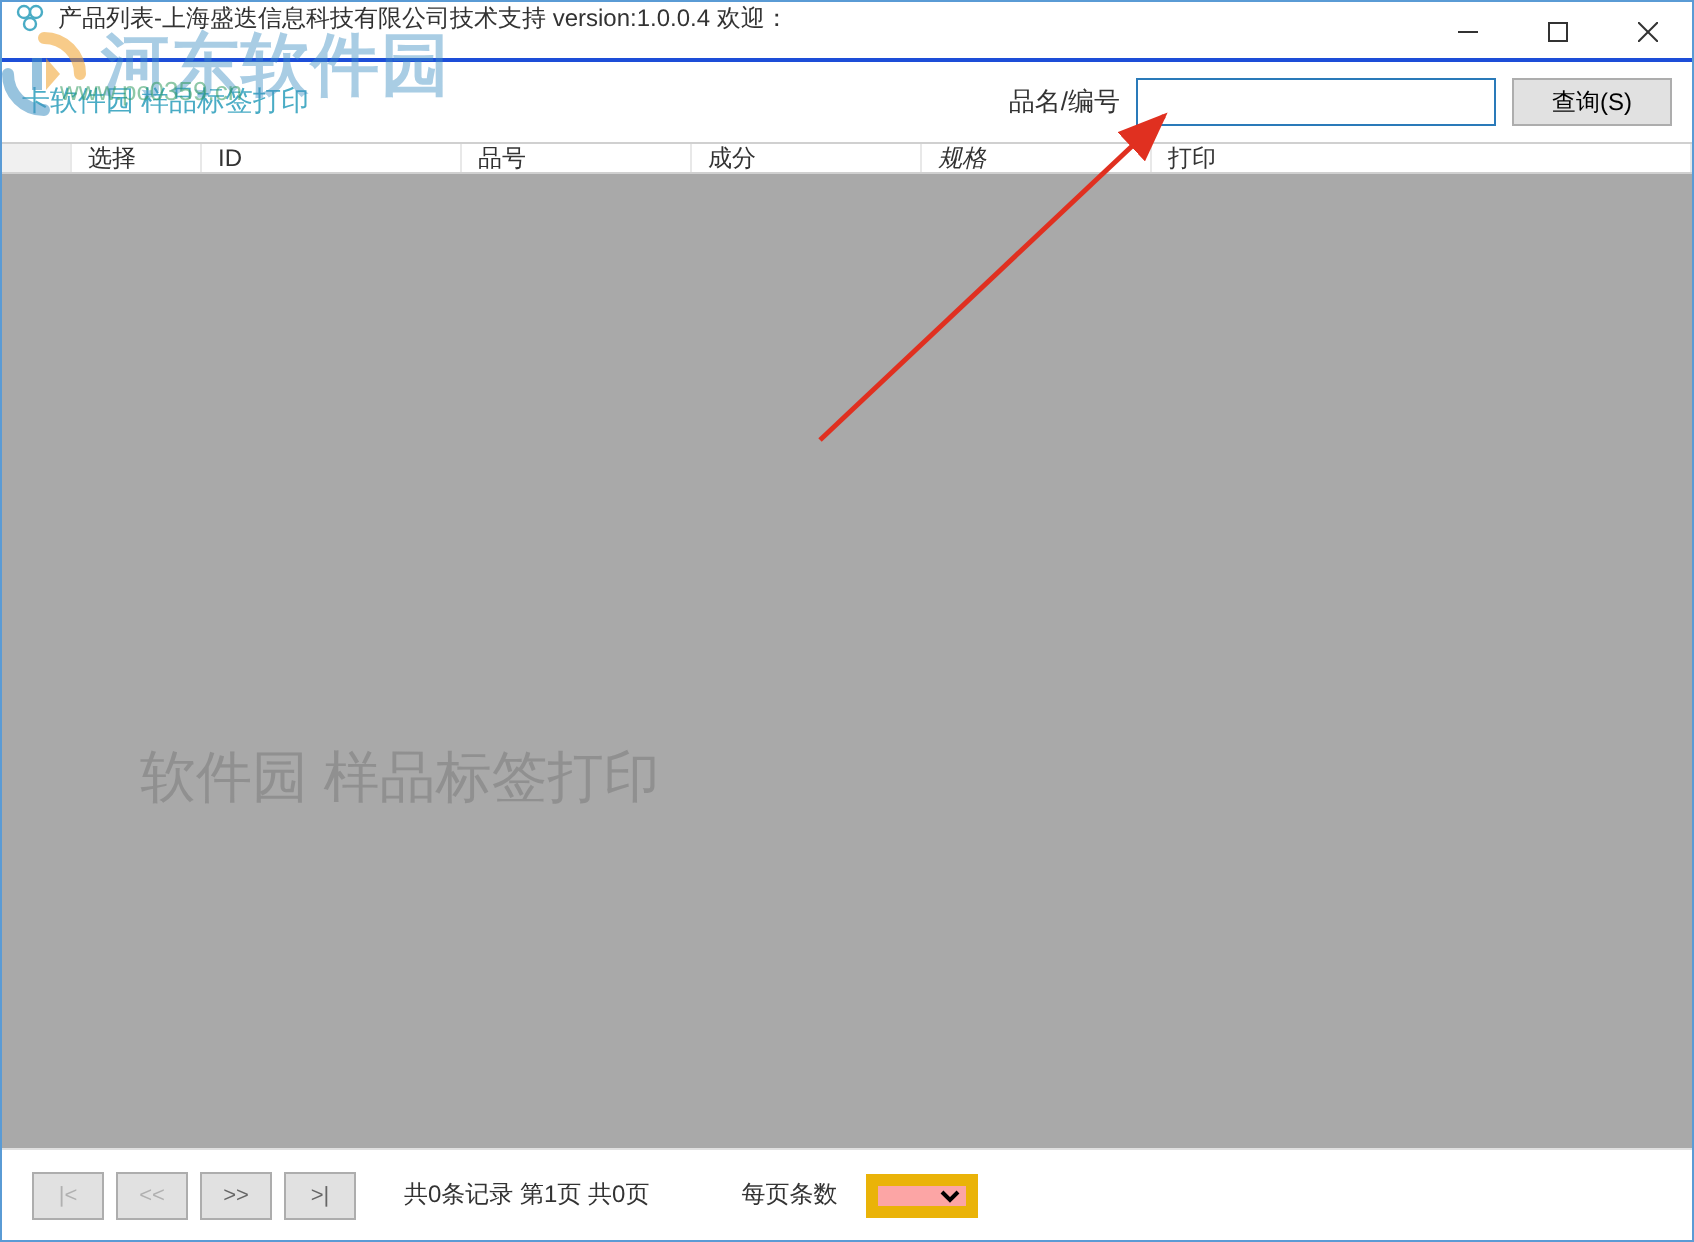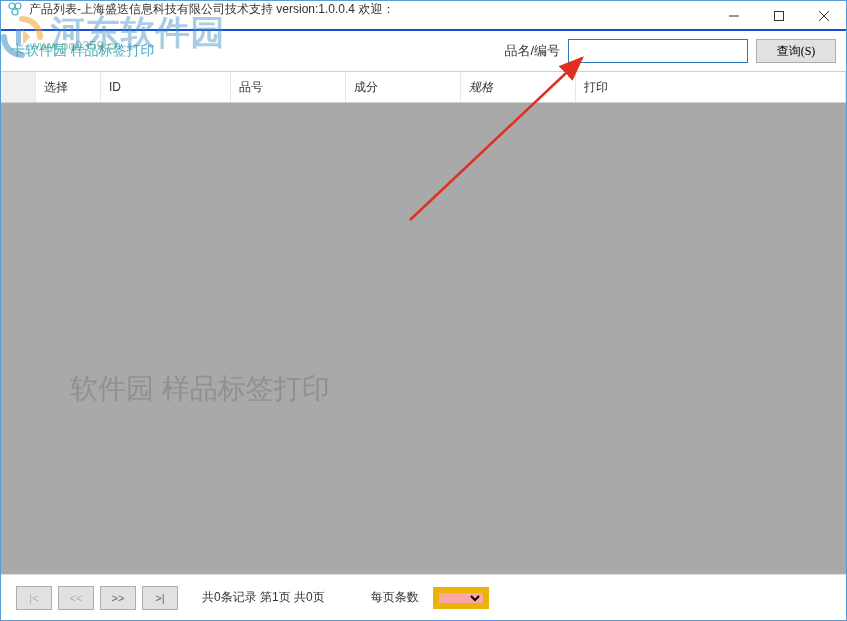--- a/index.html
+++ b/index.html
@@ -89,25 +89,24 @@
       padding: 0 6px;
       font-size: 12px;
     }
     .search-btn {
       width: 80px;
       height: 24px;
       background: #e1e1e1;
       border: 1px solid #adadad;
       cursor: pointer;
       font-size: 12px;
-      font-family: Liberation Serif, serif;
     }
     
     .table-header {
-      height: 32px;
+      height: 16px;
       background: #fff;
       border-top: 1px solid #d0d0d0;
       border-bottom: 1px solid #d0d0d0;
       display: flex;
     }
     .th {
       padding: 3px 8px;
       border-right: 1px solid #e8e8e8;
       font-size: 12px;
       color: #333;

